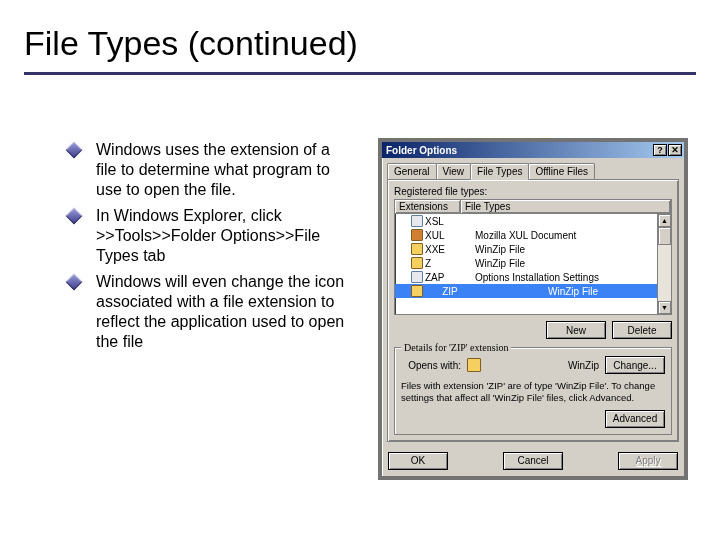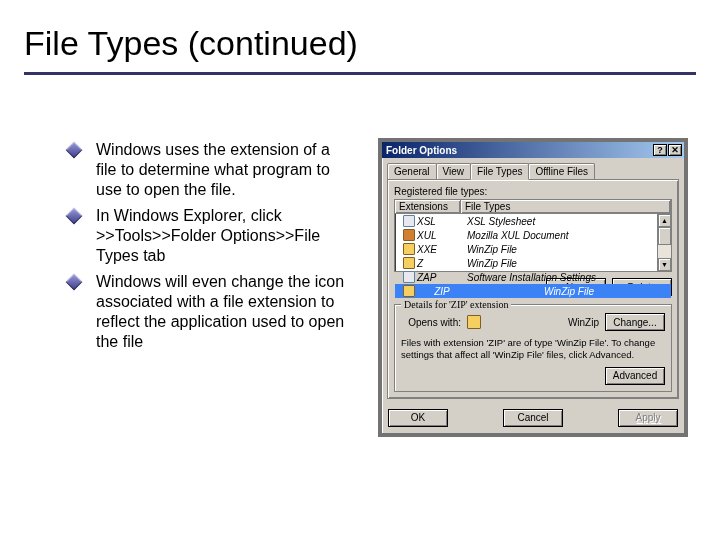--- a/index.html
+++ b/index.html
@@ -114,21 +114,21 @@
     border: 1px solid #808080;
     box-shadow: inset 1px 1px 0 #fff, inset -1px -1px 0 #808080;
     padding: 6px;
     background: #d4d0c8;
   }
   .section-label { font-size: 10px; margin-bottom: 2px; }
   .listbox {
     border: 1px solid #808080;
     box-shadow: inset 1px 1px 0 #404040, inset -1px -1px 0 #fff;
     background: #fff;
-    height: 73px;
+    height: 116px;
     position: relative;
     font-size: 10px;
   }
   .list-headers {
     display: flex;
     height: 14px;
     background: #d4d0c8;
     border-bottom: 1px solid #808080;
   }
   .list-header {
@@ -137,22 +137,21 @@
     box-shadow: inset 1px 1px 0 #fff, inset -1px -1px 0 #808080;
     font-size: 10px;
   }
   .hdr-ext { width: 66px; }
   .hdr-type { flex: 1; }
   .list-rows { overflow: hidden; }
   .list-row {
     display: flex;
     align-items: center;
     height: 14px;
-    padding-left: 8px;
-    font-style: italic;
+    padding-left: 16px;
   }
   .list-row.selected { background: #3b82f6; color: #fff; text-align: center; }
   .row-icon {
     width: 12px; height: 12px;
     margin-right: 2px;
     display: inline-block;
     background: #f5c040;
     border: 1px solid #806020;
     border-radius: 1px;
     flex-shrink: 0;
@@ -286,41 +285,40 @@
 
     <div class="listbox">
       <div class="list-headers">
         <div class="list-header hdr-ext">Extensions</div>
         <div class="list-header hdr-type">File Types</div>
       </div>
       <div class="list-rows">
         <div class="list-row">
           <span class="row-icon doc"></span>
           <span class="row-ext">XSL</span>
-          <span class="row-type">XSL Stylesheet</span>
         </div>
         <div class="list-row">
           <span class="row-icon xul"></span>
           <span class="row-ext">XUL</span>
           <span class="row-type">Mozilla XUL Document</span>
         </div>
         <div class="list-row">
           <span class="row-icon zip"></span>
           <span class="row-ext">XXE</span>
           <span class="row-type">WinZip File</span>
         </div>
         <div class="list-row">
           <span class="row-icon zip"></span>
           <span class="row-ext">Z</span>
           <span class="row-type">WinZip File</span>
         </div>
         <div class="list-row">
           <span class="row-icon doc"></span>
           <span class="row-ext">ZAP</span>
-          <span class="row-type">Software Installation Settings</span>
+          <span class="row-type">Options Installation Settings</span>
         </div>
         <div class="list-row selected">
           <span class="row-icon zip"></span>
           <span class="row-ext">ZIP</span>
           <span class="row-type">WinZip File</span>
         </div>
       </div>
       <div class="scrollbar">
         <div class="sb-btn">▲</div>
         <div class="sb-thumb"></div>

